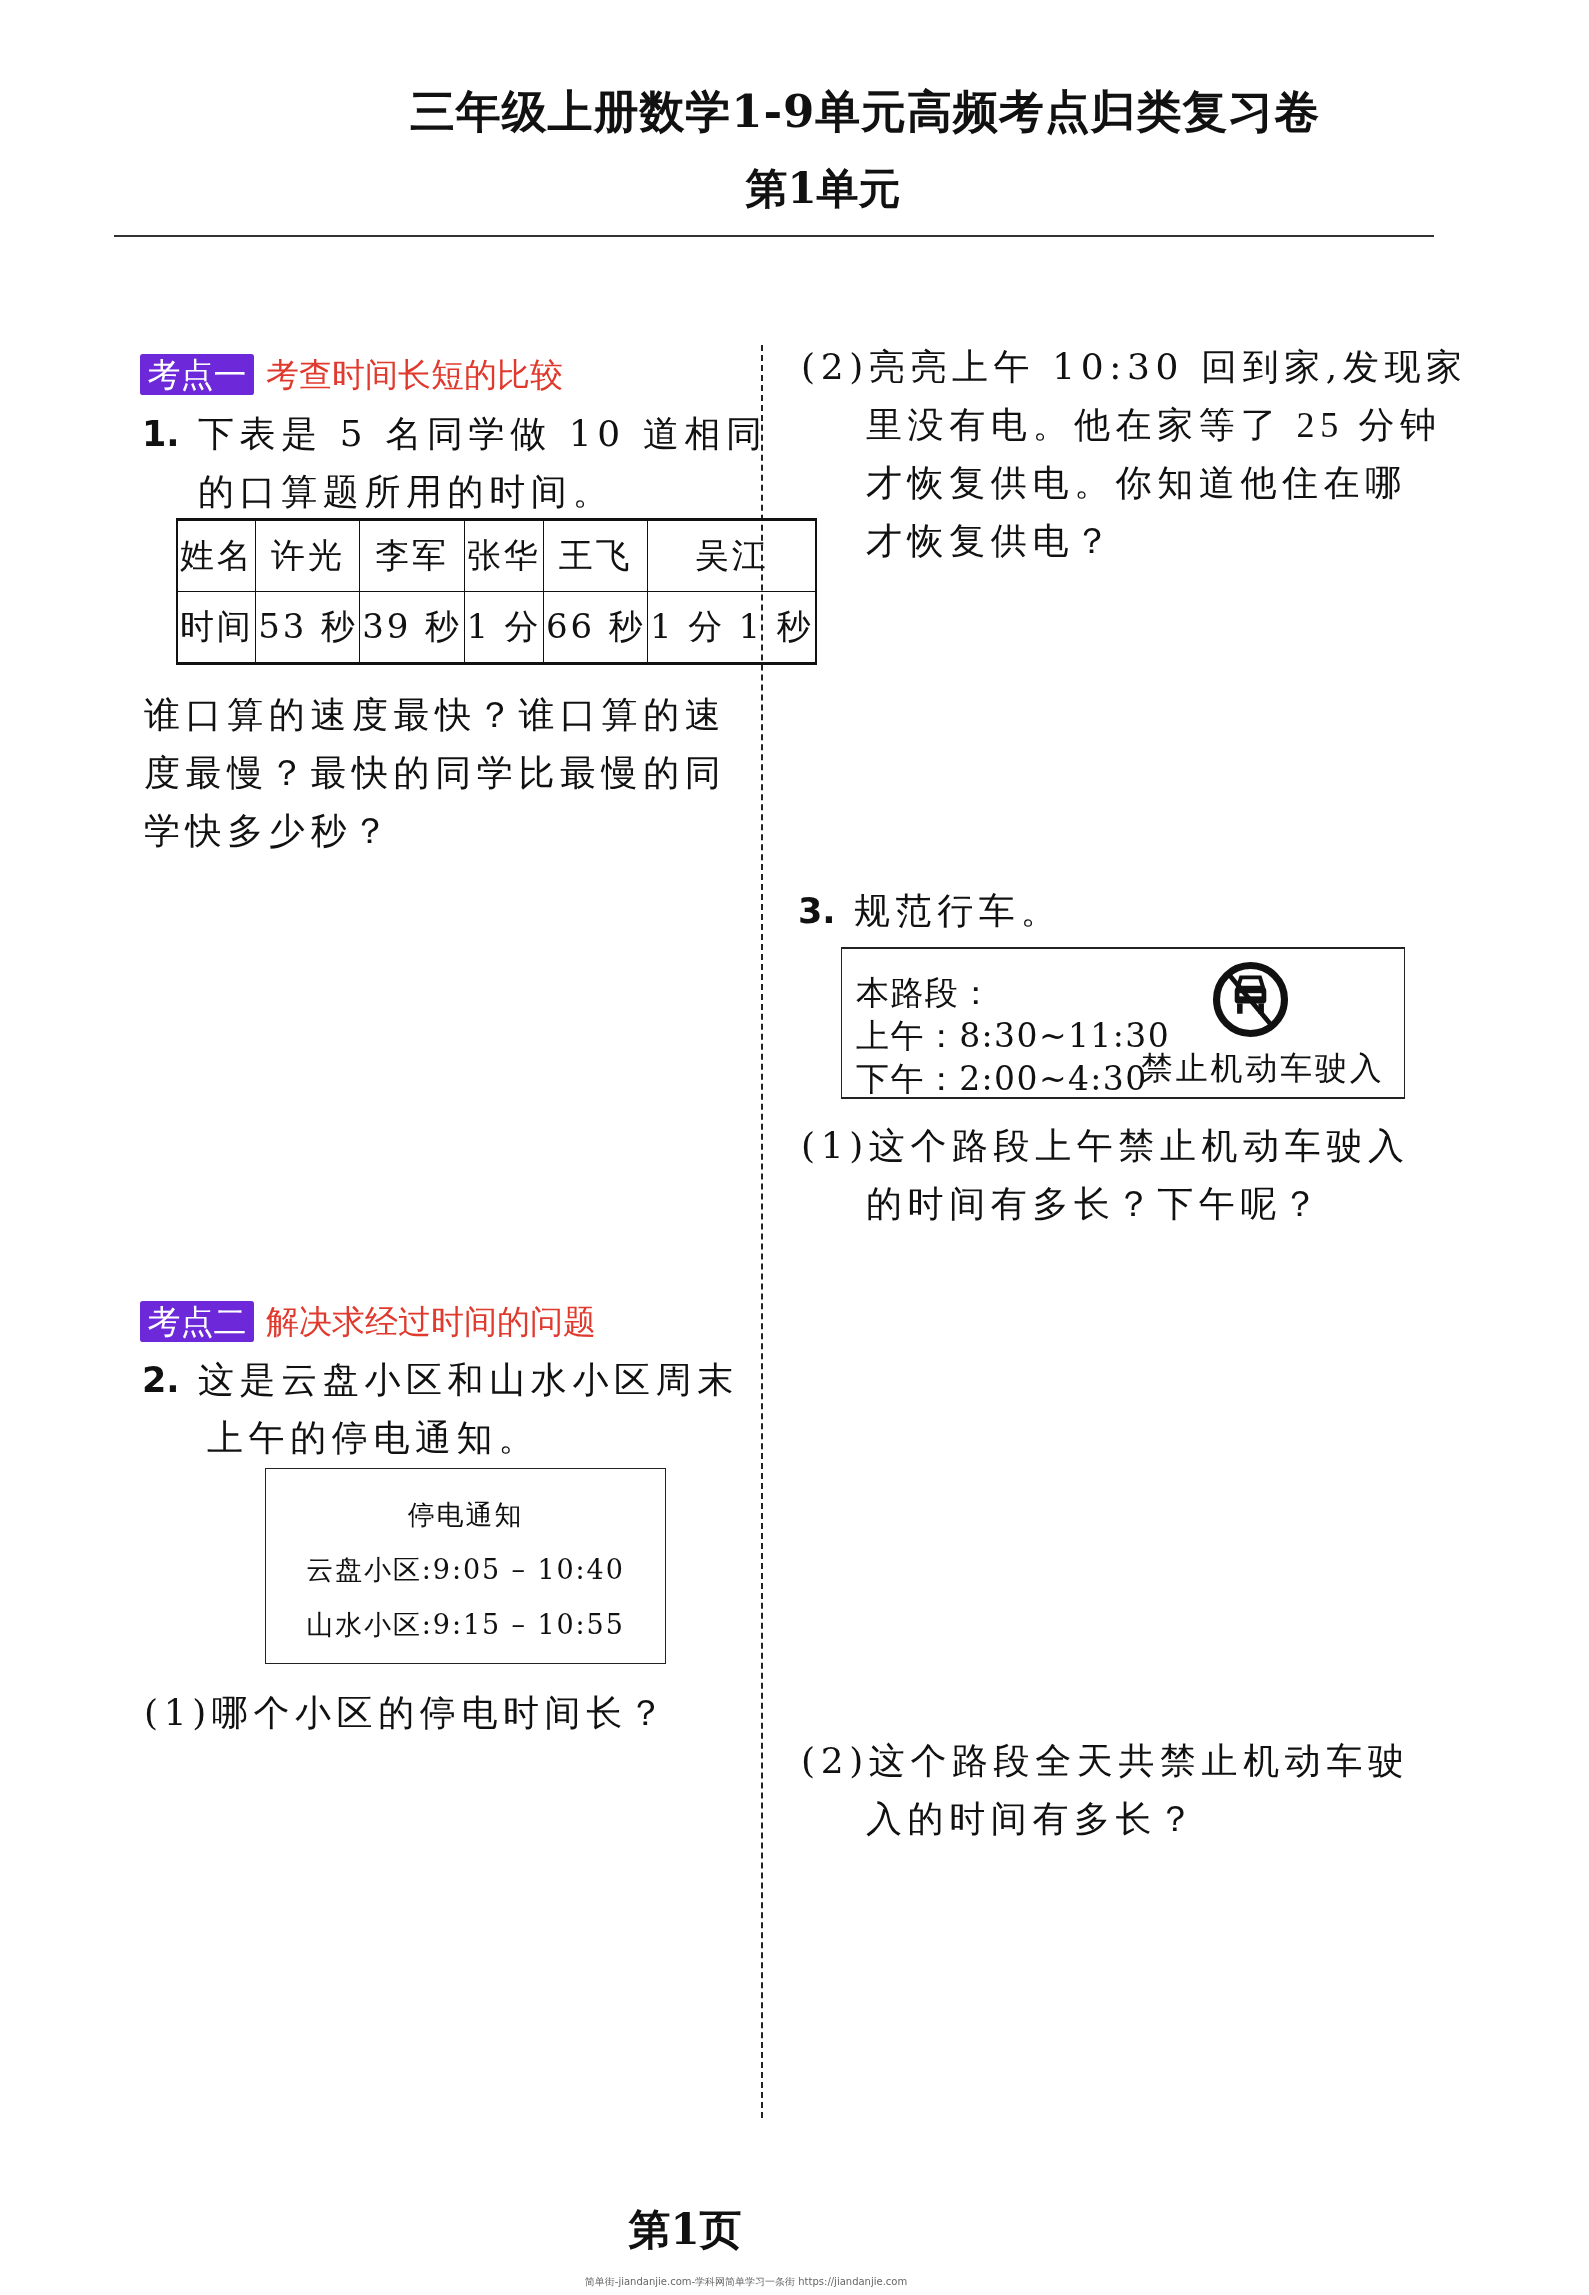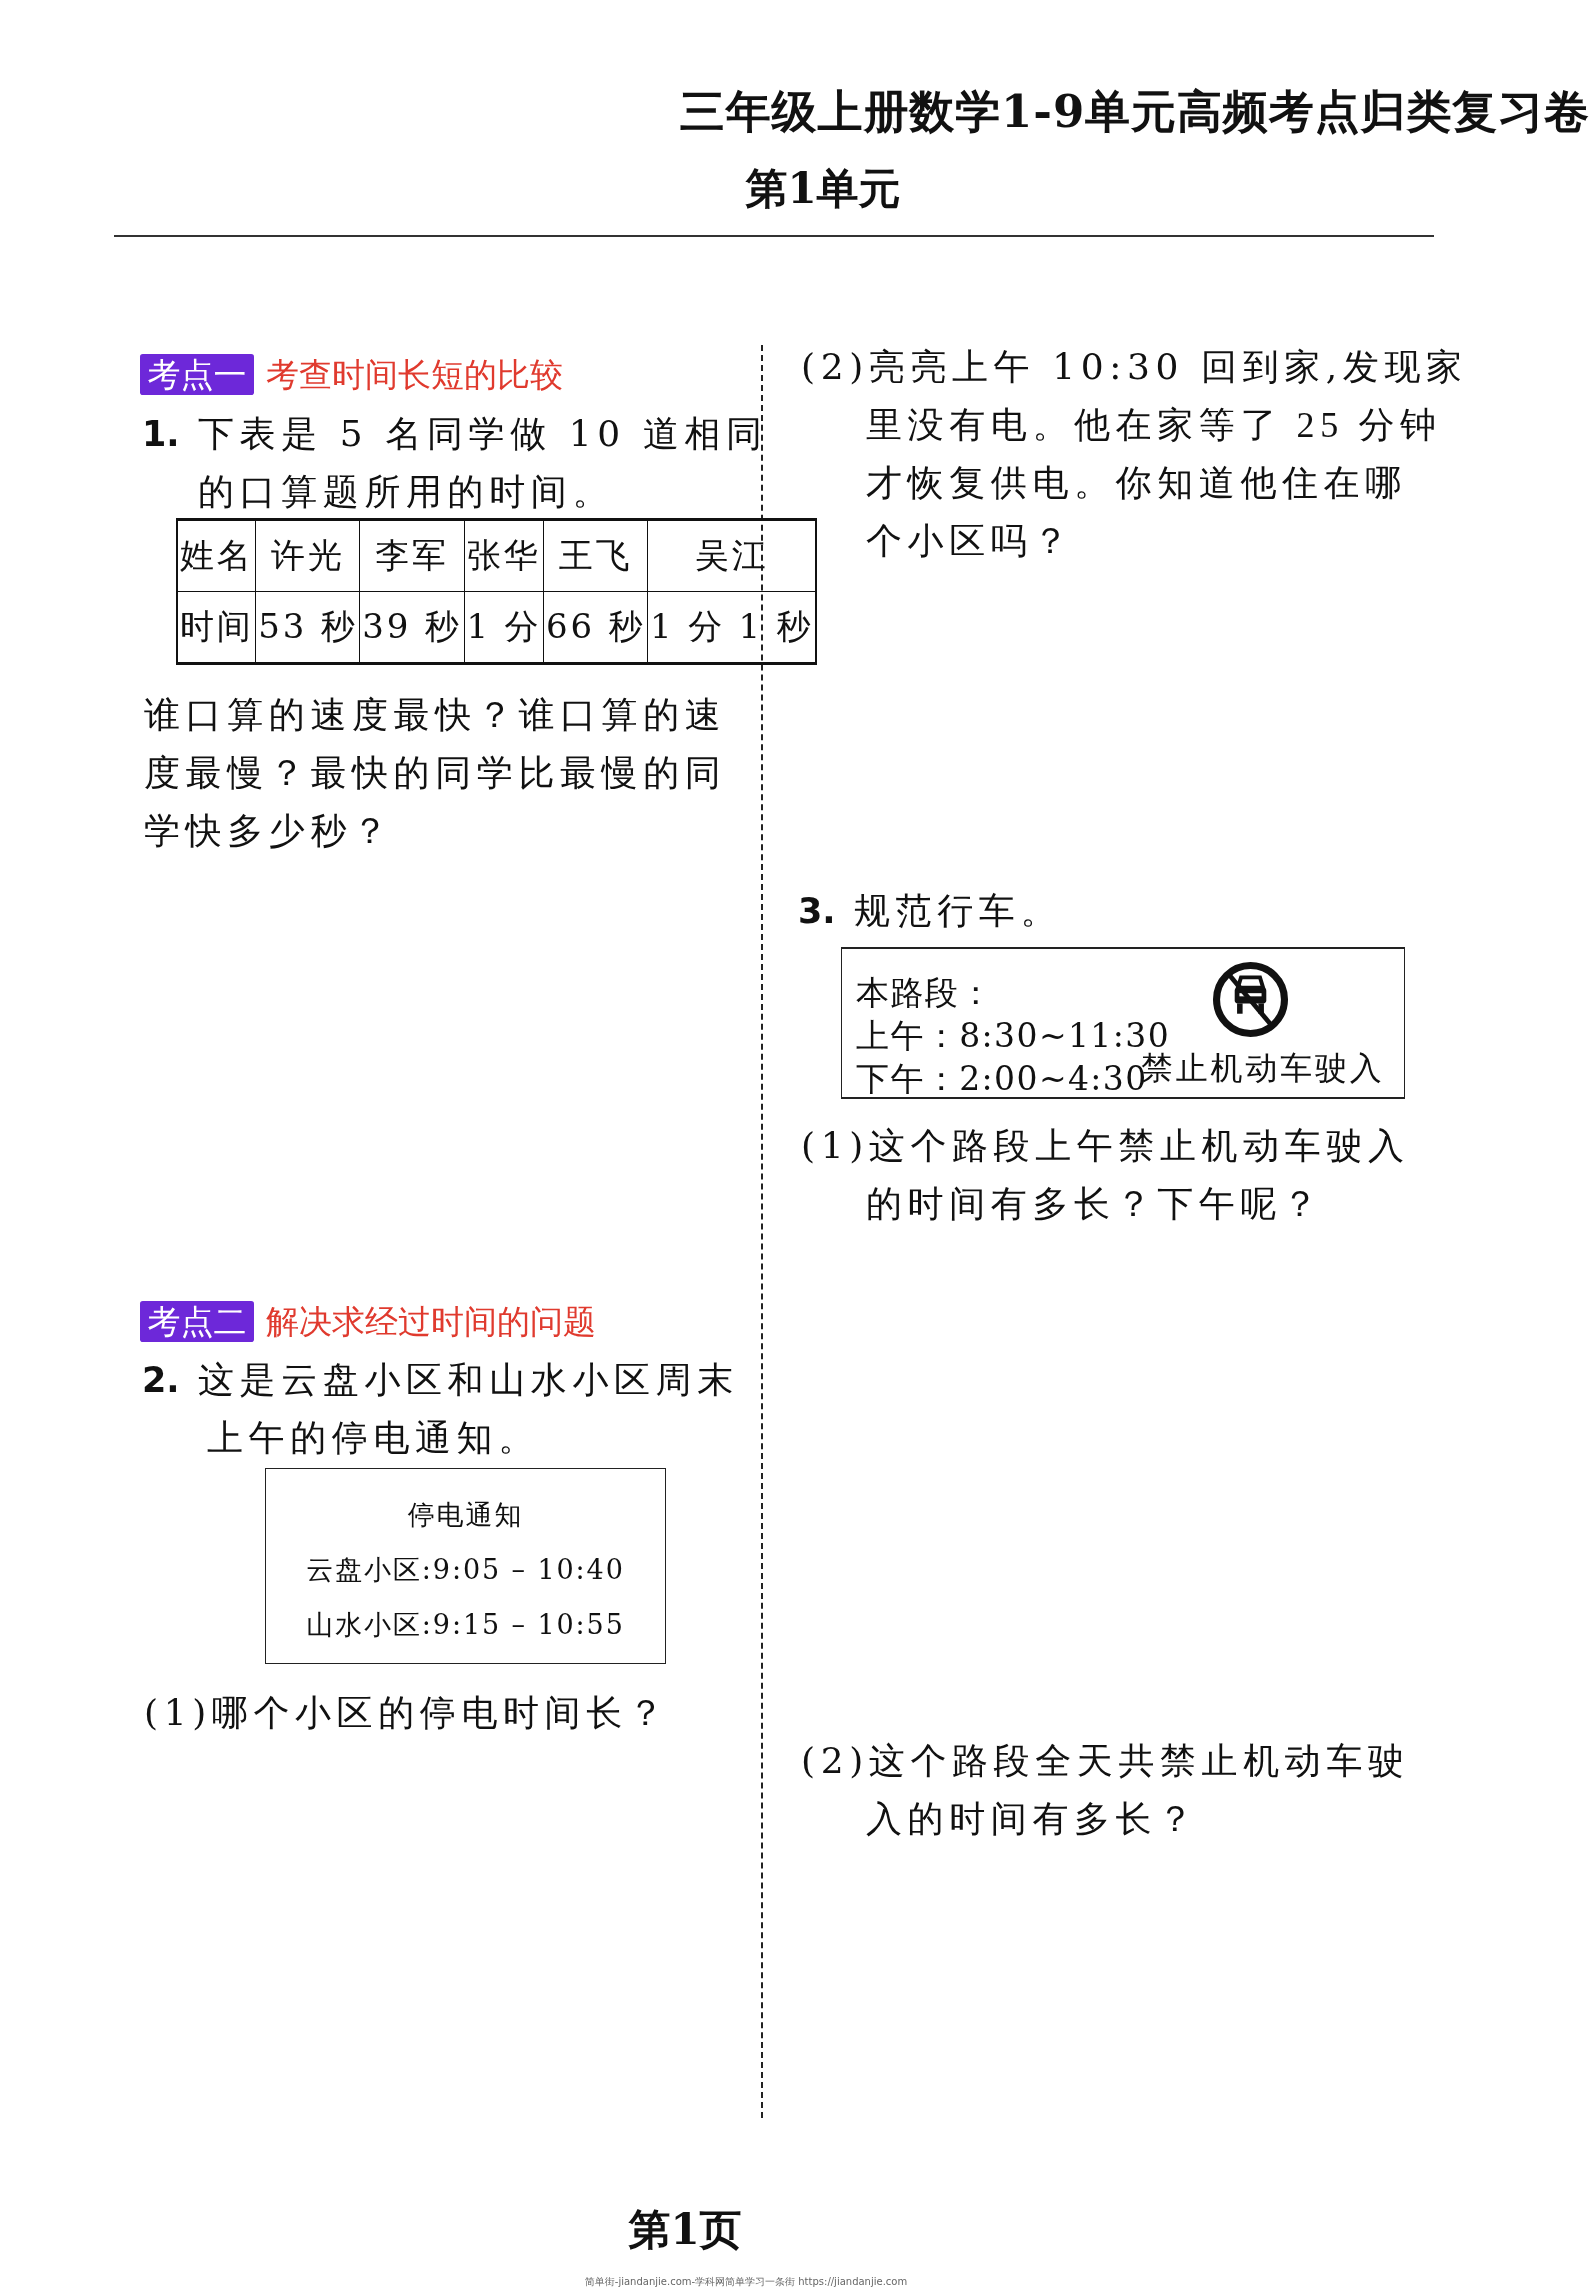--- a/index.html
+++ b/index.html
@@ -1,19 +1,19 @@
 <!DOCTYPE html>
 <html style="font-size:7.5px"><head>
 <meta charset="utf-8">
 <style>
   html, body { margin: 0; padding: 0; background: #ffffff; }
   body { width: 1590px; height: 2295px; position: relative; overflow: hidden;
          font-family: "DejaVu Serif", "Liberation Serif", serif; color: #111; }
   .abs { position: absolute; }
-  .title { left: 0; width: 1590px; top: 82px; text-align: right; font-size: 45px; font-weight: bold;
+  .title { left: 0; width: 1590px; top: 82px; text-align: center; font-size: 45px; font-weight: bold;
            font-family: "DejaVu Serif", serif; letter-spacing: 0.9px; padding-left: 140px; box-sizing: border-box; }
   .subtitle { left: 0; width: 1590px; top: 161px; text-align: center; font-size: 42px; font-weight: bold;
               font-family: "DejaVu Serif", serif; padding-left: 4px; margin-left: 24px; }
   .rule { left: 114px; width: 1320px; top: 235px; height: 2.3px; background: #333; }
   .vdash { left: 761px; top: 345px; height: 1773px; width: 0; border-left: 2.3px dashed #222; }
 
   .badge-row { display: flex; align-items: center; gap: 12px; }
   .badge { background: #6d28d9; color: #fff; font-family: "DejaVu Sans", sans-serif; font-size: 33px;
            padding: 0.9px 7.5px; border-radius: 2.8px; line-height: 39px; }
   .badge-title { color: #e03a2e; font-family: "DejaVu Sans", sans-serif; font-size: 33px; line-height: 39px; }
@@ -97,21 +97,21 @@
   <div>云盘小区:9:05 – 10:40</div>
   <div>山水小区:9:15 – 10:55</div>
 </div>
 
 <div class="abs qline" style="left:144px; top:1684px;">(1)哪个小区的停电时间长？</div>
 
 <div class="abs" style="left:801px; top:338px;">
   <div class="qline">(2)亮亮上午 10:30 回到家,发现家</div>
   <div class="qline sub-indent">里没有电。他在家等了 25 分钟</div>
   <div class="qline sub-indent">才恢复供电。你知道他住在哪</div>
-  <div class="qline sub-indent">个小区吗？</div>
+  <div class="qline sub-indent">才恢复供电？</div>
 </div>
 
 <div class="abs qline" style="left:798px; top:882px;">
   <span class="qnum">3.</span><span>规范行车。</span>
 </div>
 
 <div class="abs sign" style="left:841px; top:947px;">
   <div class="abs sign-left">
     <div>本路段：</div>
     <div>上午：8:30~11:30</div>

